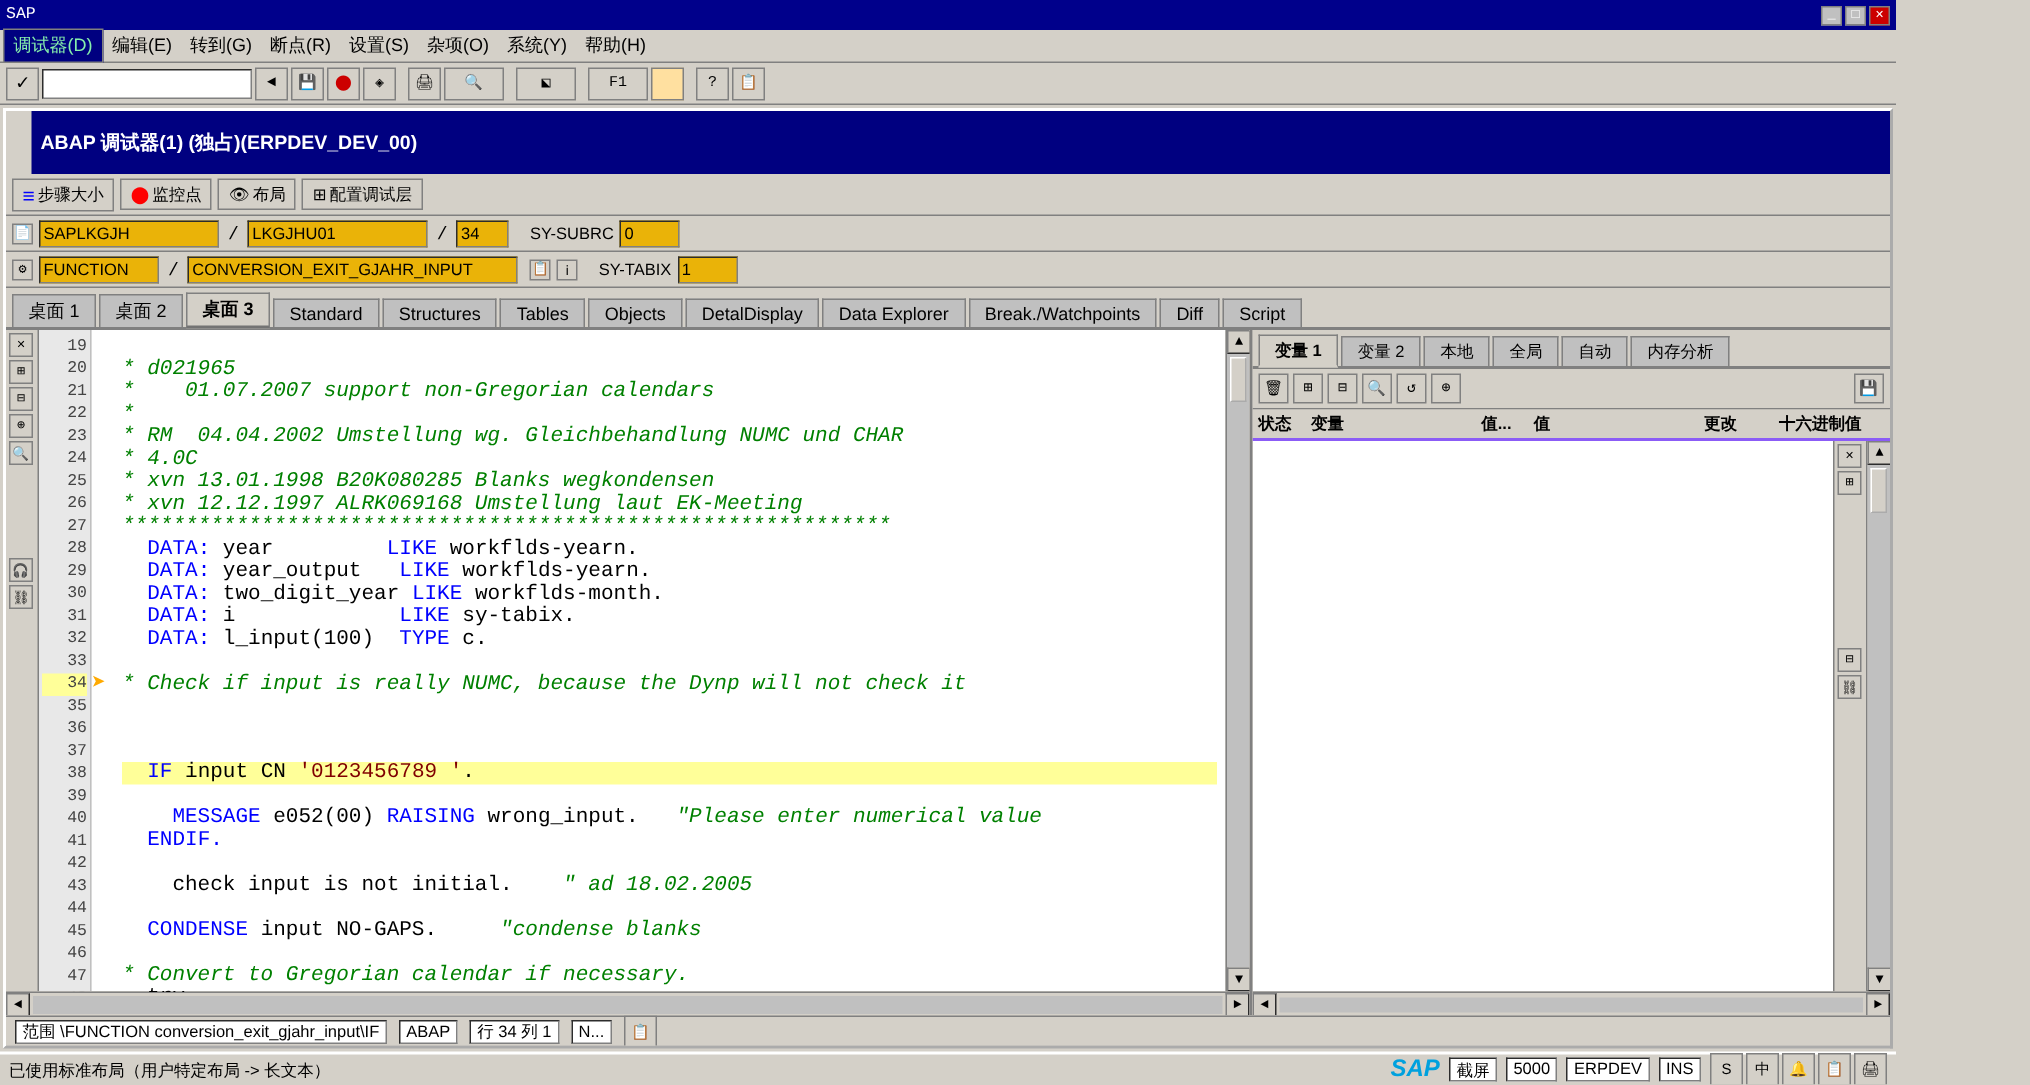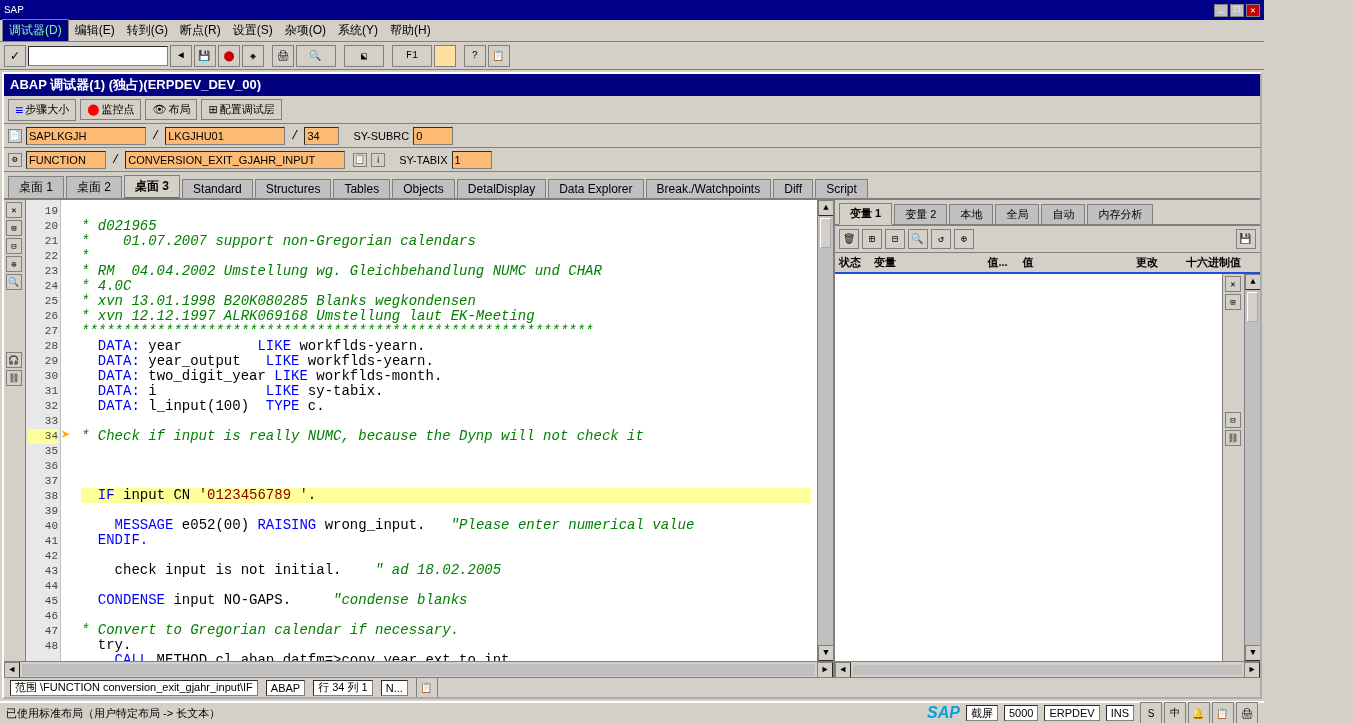--- a/index.html
+++ b/index.html
@@ -85,24 +85,25 @@
     .tb-input {
       height: 20px;
       width: 130px;
       border: 1px inset #808080;
       background: white;
       font-size: 11px;
     }
     .window-title-bar {
       background: #000080;
       color: white;
-      padding: 2px 6px;
+      padding: 12px 6px;
       font-size: 13px;
       font-weight: bold;
       font-family: Arial, sans-serif;
+      margin-left: 17px;
     }
     
     .toolbar2 {
       display: flex;
       align-items: center;
       height: 28px;
       padding: 2px 4px;
       background: #d4d0c8;
       border-bottom: 1px solid #808080;
       gap: 4px;
@@ -127,21 +128,21 @@
       align-items: center;
       padding: 2px 4px;
       background: #d4d0c8;
       border-bottom: 1px solid #808080;
       gap: 4px;
       height: 24px;
     }
     .info-input {
       height: 18px;
       border: 1px inset #808080;
-      background: #fdba74;
+      background: #eab308;
       font-size: 11px;
       font-family: Arial, sans-serif;
       padding: 0 2px;
     }
     .small-icon {
       width: 14px;
       height: 14px;
       background: #d4d0c8;
       border: 1px solid #808080;
       display: flex;
@@ -595,21 +596,21 @@
           <div class="var-tb-btn">🗑</div>
           <div class="var-tb-btn">⊞</div>
           <div class="var-tb-btn">⊟</div>
           <div class="var-tb-btn">🔍</div>
           <div class="var-tb-btn">↺</div>
           <div class="var-tb-btn">⊕</div>
           <div style="flex:1;"></div>
           <div class="var-tb-btn">💾</div>
         </div>
 
-        <div style="display:flex;background:#d4d0c8;border-bottom:2px solid #1d4ed8;font-family:Arial;font-size:11px;font-weight:bold;padding:2px 4px;">
+        <div style="display:flex;background:#d4d0c8;border-bottom:2px solid #8b5cf6;font-family:Arial;font-size:11px;font-weight:bold;padding:2px 4px;">
           <div style="width:35px;">状态</div>
           <div style="flex:1;">变量</div>
           <div style="width:35px;">值...</div>
           <div style="flex:1;">值</div>
           <div style="width:50px;">更改</div>
           <div style="width:70px;">十六进制值</div>
         </div>
 
         <div style="display:flex;flex:1;overflow:hidden;">
           <div style="flex:1;background:white;overflow:auto;">

